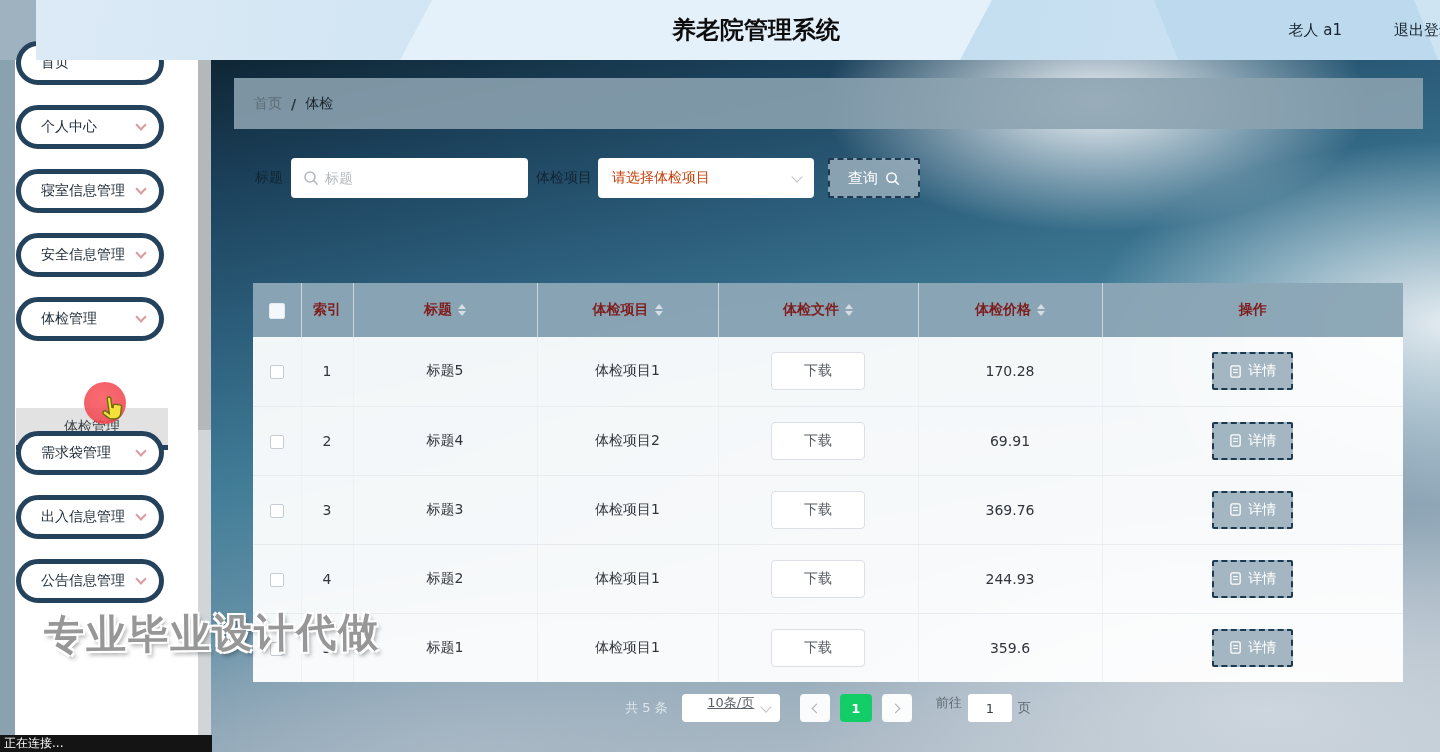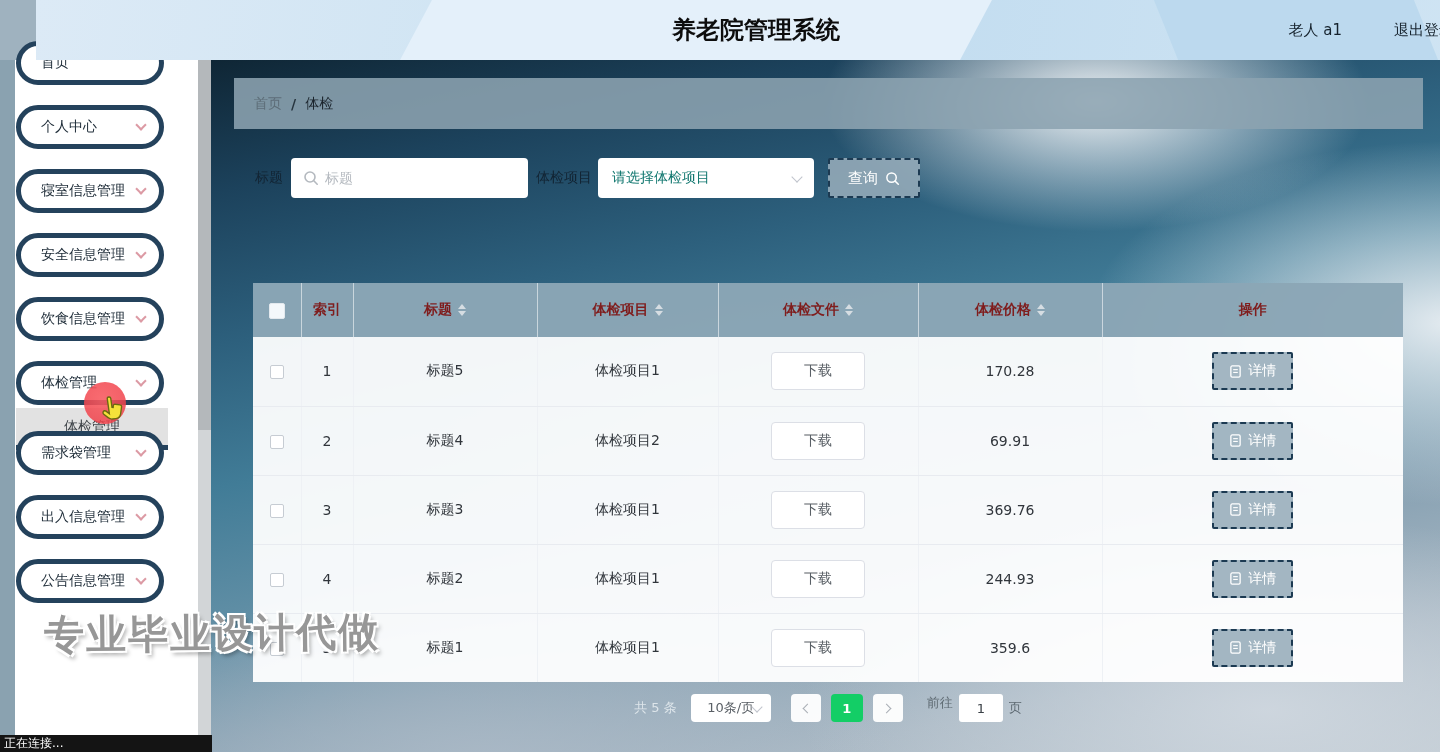--- a/index.html
+++ b/index.html
@@ -61,21 +61,21 @@
   .s-label { font-size:14px; color:#122433; white-space:nowrap; }
   .input-wrap { position:relative; margin-left:8px; }
   .input-wrap input { width:237px; height:40px; border:none; border-radius:4px; background:#fff;
     padding:0 12px 0 34px; font-size:14px; color:#333; outline:none;
     font-family:"DejaVu Sans","Liberation Sans",sans-serif; }
   .input-wrap input::placeholder { color:#b4b9bf; }
   .mag { position:absolute; left:12px; top:12px; width:16px; height:16px; }
   .select-wrap { position:relative; margin-left:6px; }
   .select-label2 { margin-left:8px; }
   .select-wrap .sel { width:216px; height:40px; border-radius:4px; background:#fff;
-    display:flex; align-items:center; padding:0 30px 0 14px; font-size:14px; color:#0f766e; cursor:pointer; }
+    display:flex; align-items:center; padding:0 30px 0 14px; font-size:14px; color:#c2410c; cursor:pointer; }
   .sel-chev { position:absolute; right:13px; top:15px; width:8px; height:8px;
     border-right:1.6px solid #c0c4cc; border-bottom:1.6px solid #c0c4cc; transform:rotate(45deg); }
   .query-btn { margin-left:14px; width:92px; height:40px; border:2px dashed #1c3a52; border-radius:2px;
     background:rgba(148,170,184,0.9); color:#fff; font-size:15px; display:flex; align-items:center;
     justify-content:center; gap:7px; cursor:pointer;
     font-family:"DejaVu Sans","Liberation Sans",sans-serif; }
 
   
   .table-wrap { position:absolute; left:42px; top:223px; width:1150px; }
   table { width:1150px; border-collapse:collapse; table-layout:fixed; }
@@ -98,22 +98,22 @@
     font-family:"DejaVu Sans","Liberation Sans",sans-serif; }
   .detail-btn { display:inline-flex; align-items:center; gap:6px; padding:8px 15px;
     border:2px dashed #1c3a52; border-radius:2px; background:rgba(150,172,186,0.88);
     color:#fff; font-size:14px; cursor:pointer;
     font-family:"DejaVu Sans","Liberation Sans",sans-serif; }
 
   
   .pagination { position:absolute; left:42px; top:633px; width:1150px; height:30px;
     display:flex; align-items:center; justify-content:center; font-size:13px; }
   .pg-total { color:#dde5ea; margin-right:14px; }
-  .pg-size { position:relative; width:80px; height:28px; background:#fff; border-radius:4px;
-    display:flex; align-items:center; justify-content:center; color:#5a6066; cursor:pointer; margin-right:20px; }
+  .pg-size { position:relative; width:98px; height:28px; background:#fff; border-radius:4px;
+    display:flex; justify-content:center; color:#5a6066; cursor:pointer; margin-right:20px;text-decoration:underline; }
   .pg-size .sel-chev { top:9px; right:10px; }
   .pg-arrow { width:30px; height:28px; background:rgba(255,255,255,0.95); border-radius:4px;
     display:flex; align-items:center; justify-content:center; cursor:pointer; margin-right:10px; }
   .pg-arrow .ar { width:7px; height:7px; border-right:1.6px solid #a9aeb5; border-bottom:1.6px solid #a9aeb5; }
   .pg-arrow .ar.left { transform:rotate(135deg); margin-left:3px; }
   .pg-arrow .ar.right { transform:rotate(-45deg); margin-right:3px; }
   .pg-page { width:32px; height:28px; border-radius:4px; color:#fff; font-weight:bold;
     display:flex; align-items:center; justify-content:center; cursor:pointer; margin-right:10px; }
   .pg-goto { color:#5f6b73; margin:0 6px 11px 14px; }
   .pg-goto-input { width:44px; height:28px; border:none; border-radius:3px; background:#fff;
@@ -151,24 +151,20 @@
     <li class="pill">
       <span class="pill-label">个人中心</span>
       <span class="chev"></span>
     </li>
     <li class="pill">
       <span class="pill-label">寝室信息管理</span>
       <span class="chev"></span>
     </li>
     <li class="pill">
       <span class="pill-label">安全信息管理</span>
-      <span class="chev"></span>
-    </li>
-    <li class="pill">
-      <span class="pill-label">饮食信息管理</span>
       <span class="chev"></span>
     </li>
     <li class="pill">
       <span class="pill-label">体检管理</span>
       <span class="chev"></span>
     </li>
   </ul>
   <div style="position:absolute; left:0; top:346px; width:198px;">
     <div class="submenu">
       <span>体检管理</span>

